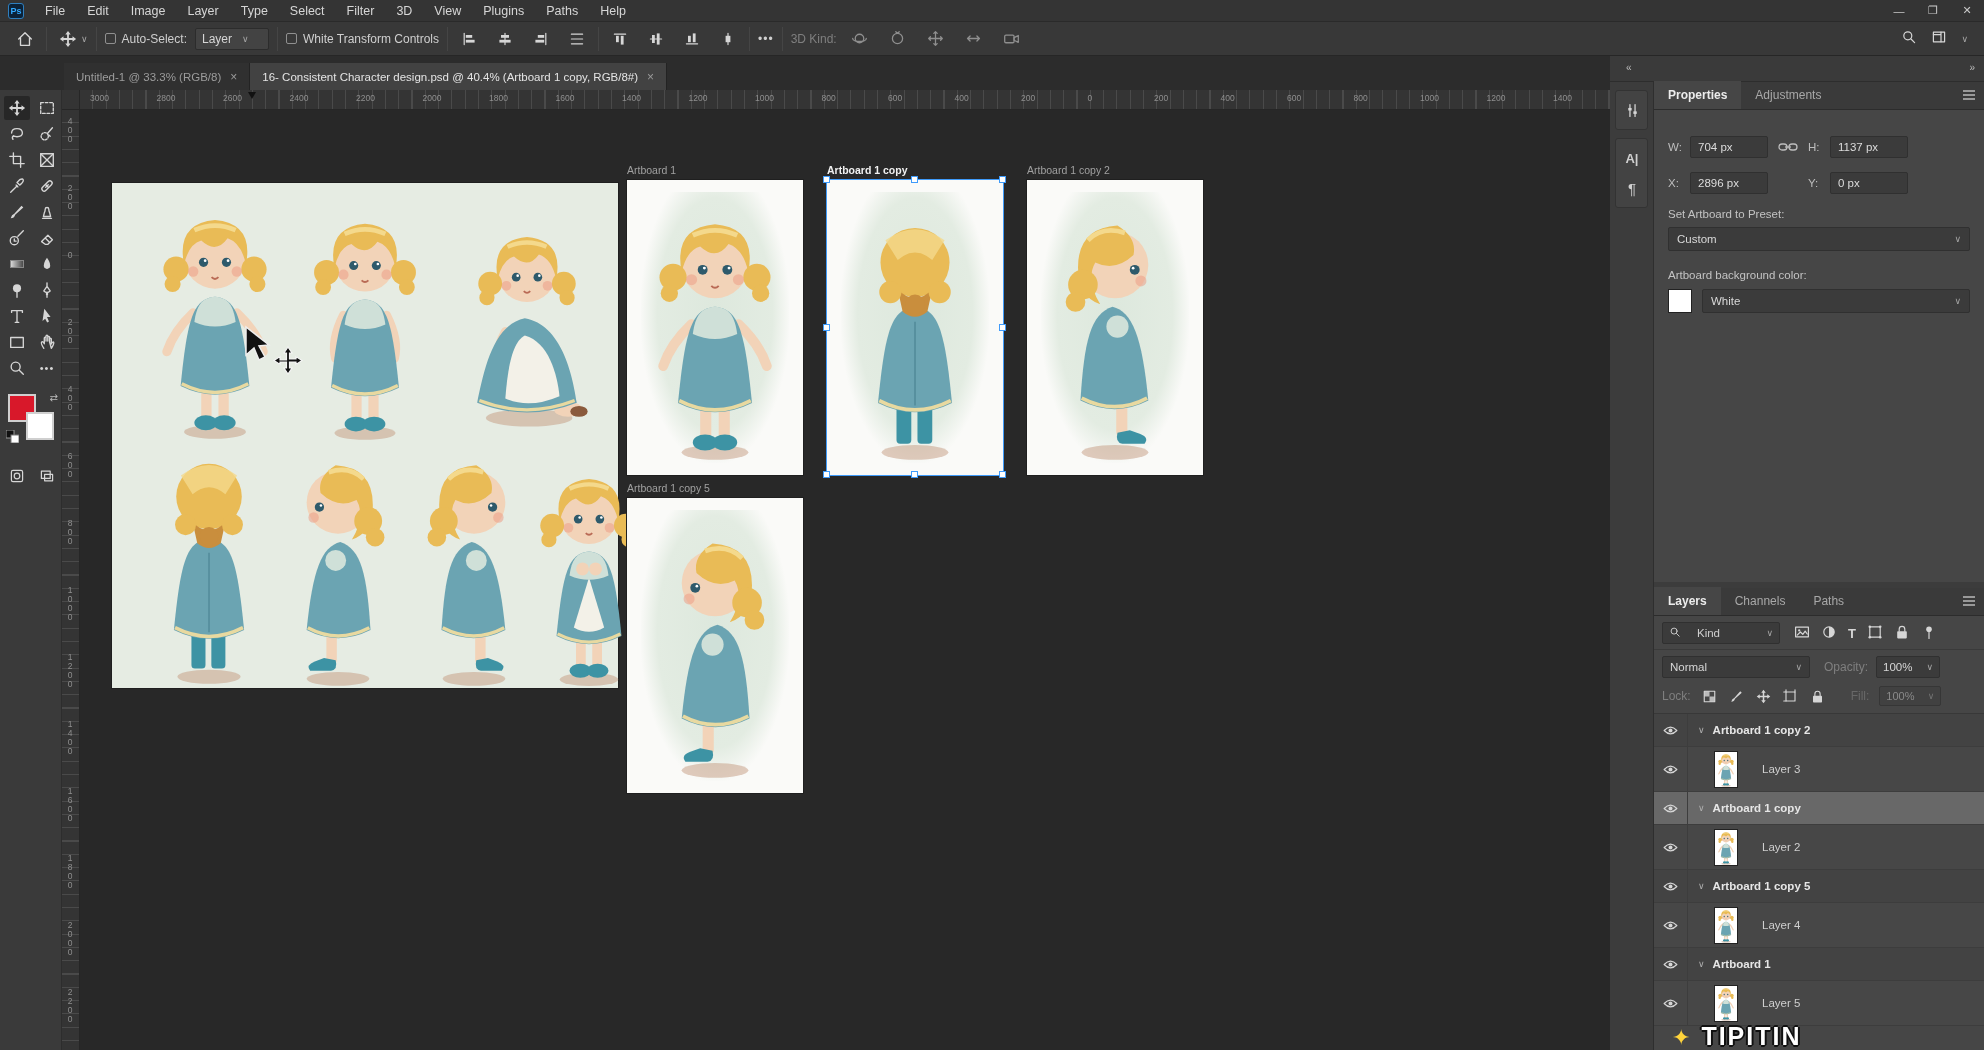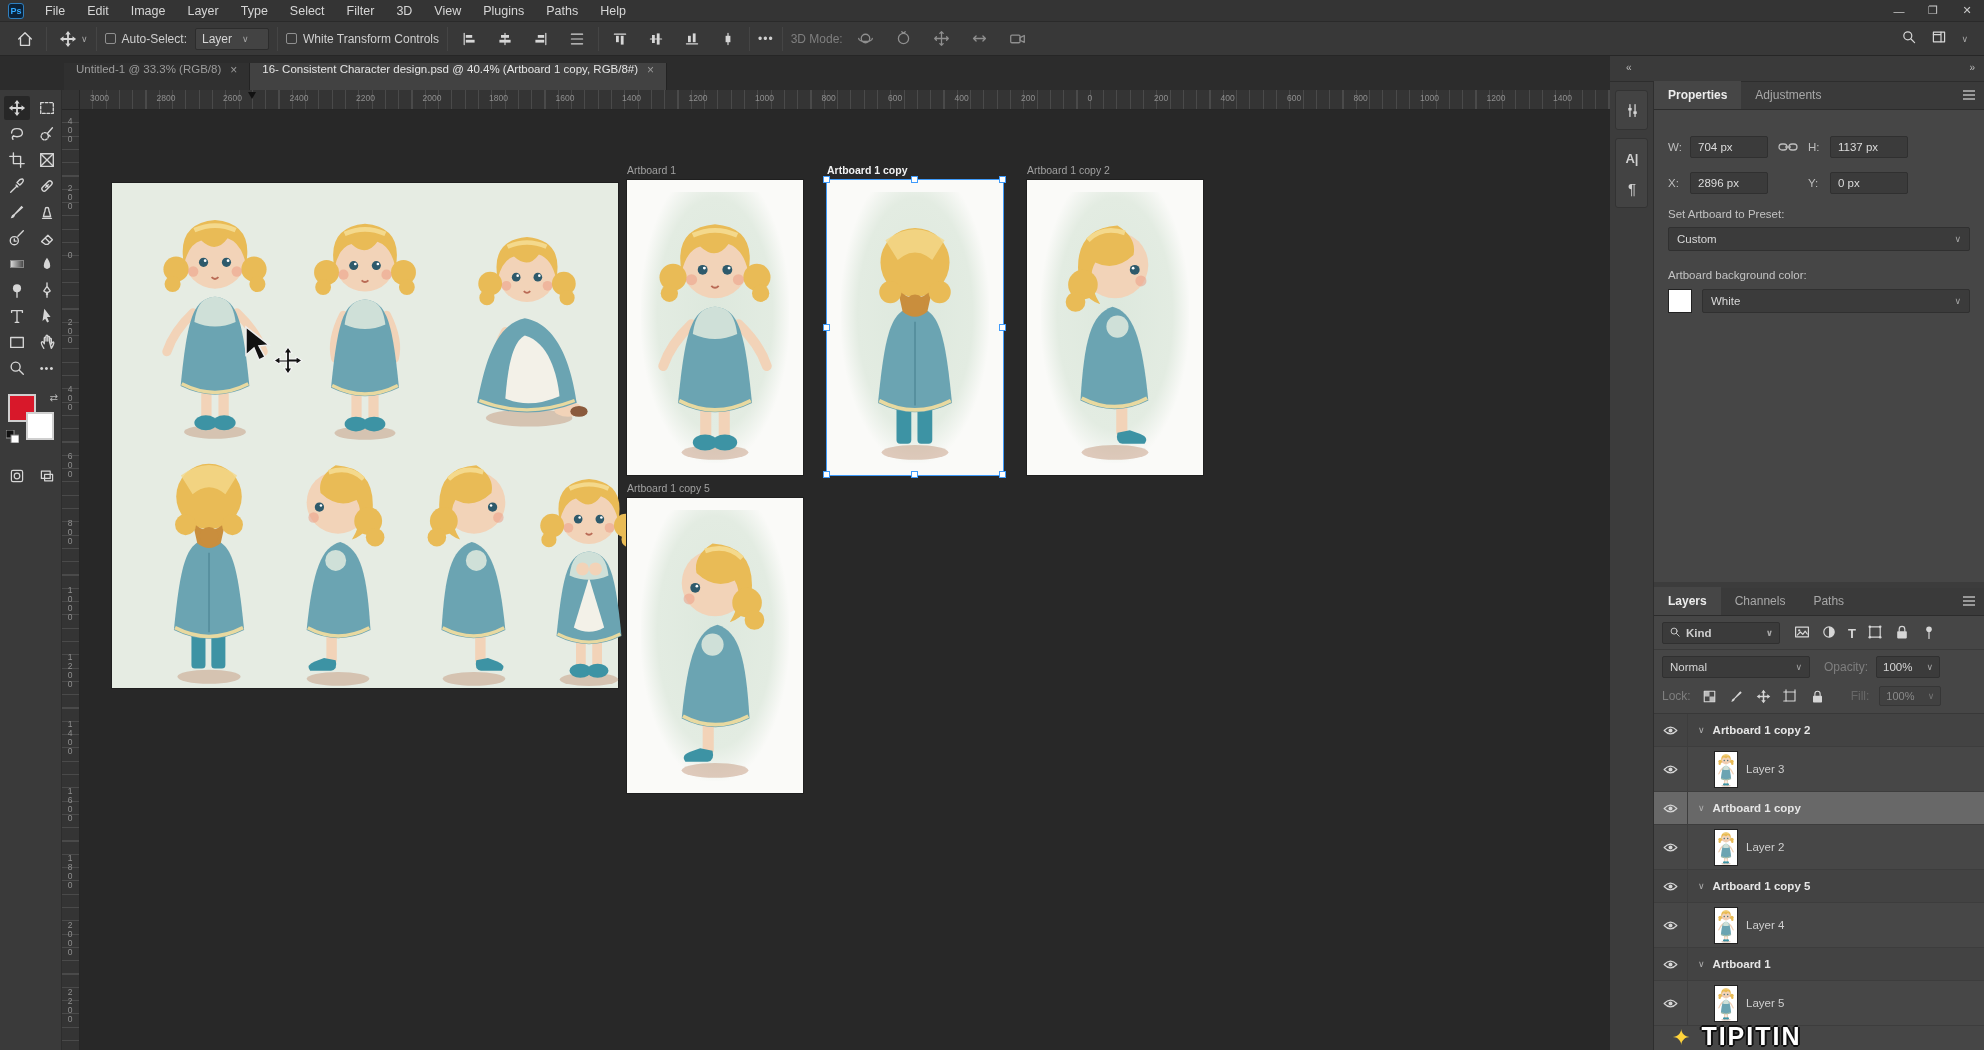--- a/index.html
+++ b/index.html
@@ -20,21 +20,21 @@
   .opt-icon svg{display:block;}
   .chk{width:11px;height:11px;border:1px solid #909090;border-radius:2px;background:transparent;margin-right:6px;flex:none;}
   .opt-label{color:#cfcfcf;font-size:12px;white-space:nowrap;}
   .opt-drop{height:22px;background:#434343;border:1px solid #2c2c2c;border-radius:2px;display:flex;align-items:center;padding:0 6px;gap:10px;color:#d6d6d6;font-size:12px;}
   .chev{font-size:9px;color:#a6a6a6;}
   .dim{color:#7f7f7f;}
   .opt-right{margin-left:auto;display:flex;align-items:center;gap:14px;padding-right:16px;}
 
   
   .tabbar{position:absolute;left:0;top:56px;width:1610px;height:34px;background:#2c2c2c;display:flex;align-items:flex-end;padding-left:64px;}
-  .doc-tab{height:27px;display:flex;gap:9px;padding:0 12px;font-size:11.5px;border-right:1px solid #232323;white-space:nowrap;}
+  .doc-tab{height:27px;display:flex;align-items:center;gap:9px;padding:0 12px;font-size:11.5px;border-right:1px solid #232323;white-space:nowrap;}
   .doc-tab.inactive{background:#303030;color:#9c9c9c;}
   .doc-tab.active{background:#424242;color:#e4e4e4;}
   .tab-close{font-size:12px;color:#9a9a9a;}
 
   
   .toolbar{position:absolute;left:0;top:90px;bottom:0;width:62px;background:#3a3a3a;border-right:1px solid #2d2d2d;}
   .tools-grid{display:grid;grid-template-columns:26px 26px;gap:2px 4px;padding:6px 3px 0 4px;}
   .tool{width:26px;height:24px;display:flex;align-items:center;justify-content:center;border-radius:2px;position:relative;}
   .tool.selected{background:#272727;}
   .tool svg{display:block;}
@@ -86,37 +86,37 @@
   .flab{width:22px;color:#bdbdbd;font-size:11.5px;}
   .fbox{width:78px;height:22px;background:#3b3b3b;border:1px solid #303030;border-radius:2px;color:#dcdcdc;font-size:11.5px;display:flex;align-items:center;padding:10px 7px;}
   .linkicon{width:40px;display:flex;justify-content:center;}
   .plabel{color:#c3c3c3;font-size:11.5px;margin:14px 0 7px 0;}
   .pselect{height:24px;background:#3b3b3b;border:1px solid #303030;border-radius:2px;display:flex;align-items:center;justify-content:space-between;padding:0 8px;color:#d8d8d8;font-size:11.5px;}
   .bgc-row{display:flex;align-items:center;gap:10px;margin-top:8px;}
   .bgc-swatch{width:24px;height:24px;background:#fff;border:1px solid #222;flex:none;}
 
   
   .lay-toolrow{display:flex;align-items:center;padding:6px 8px 5px 8px;gap:6px;border-bottom:1px solid #3a3a3a;}
-  .kindbox{width:118px;height:22px;background:#3b3b3b;border:1px solid #303030;border-radius:2px;display:flex;align-items:center;gap:5px;padding:0 6px;color:#cfcfcf;font-size:11.5px;font-weight:bold;}
+  .kindbox{width:118px;height:22px;background:#3b3b3b;border:1px solid #303030;border-radius:2px;display:flex;align-items:center;gap:16px;padding:0 6px;color:#cfcfcf;font-size:11.5px;}
   .kindbox .chev{margin-left:auto;}
   .fil-icons{display:flex;align-items:center;gap:11px;margin-left:8px;}
   .blendrow{display:flex;align-items:center;padding:6px 8px;gap:8px;}
   .blendbox{width:148px;height:22px;background:#3b3b3b;border:1px solid #303030;border-radius:2px;display:flex;align-items:center;justify-content:space-between;padding:0 7px;color:#d6d6d6;font-size:11.5px;}
   .opacitybox{width:64px;height:22px;background:#3b3b3b;border:1px solid #303030;border-radius:2px;display:flex;align-items:center;justify-content:space-between;padding:0 6px;color:#d6d6d6;font-size:11.5px;}
   .lockrow{display:flex;align-items:center;padding:2px 8px 7px 8px;gap:10px;border-bottom:1px solid #383838;}
   .lockrow .lk{display:flex;align-items:center;justify-content:center;width:18px;height:18px;}
   .fillbox{width:62px;height:20px;background:#414141;border:1px solid #363636;border-radius:2px;color:#8a8a8a;font-size:11px;display:flex;align-items:center;justify-content:space-between;padding:0 6px;}
   .layers-list{position:relative;}
   .lrow{position:relative;display:flex;align-items:center;border-bottom:1px solid #3d3d3d;}
   .lrow .eyebox{width:34px;display:flex;align-items:center;justify-content:center;border-right:1px solid #3d3d3d;align-self:stretch;}
   .lrow.group{height:33px;background:#434343;}
   .lrow.group.selected{background:#686868;}
   .lrow.layer{height:45px;background:#474747;}
   .gname{font-size:11.5px;font-weight:bold;color:#e6e6e6;margin-left:8px;}
-  .lname{font-size:11.5px;color:#cfcfcf;margin-left:8px;}
+  .lname{font-size:11.5px;color:#cfcfcf;margin-left:24px;}
   .gchev{color:#b0b0b0;font-size:9px;margin-left:10px;}
   .lthumb{width:24px;height:37px;background:#fff;border:1px solid #222;margin-left:26px;overflow:hidden;flex:none;}
   .lthumb svg{display:block;}
   .scrollhint{position:absolute;right:1px;top:2px;width:3px;height:34px;background:#7a7a7a;border-radius:2px;}
 
   .watermark{position:absolute;left:1672px;top:1022px;font-size:25px;font-weight:900;color:#fff;letter-spacing:2px;text-shadow:-2px 0 0 #111,2px 0 0 #111,0 -2px 0 #111,0 2px 0 #111,-1px -1px 0 #111,1px 1px 0 #111;white-space:nowrap;}
   .watermark .star{color:#ffd43b;text-shadow:none;font-size:22px;}
 </style>
 </head>
 <body>
@@ -224,21 +224,21 @@
         <span class="opt-icon">
           <svg width="16" height="16" viewBox="0 0 20 20">
             <path d="M10 3v14" stroke="#d6d6d6" stroke-width="1.5" fill="none" stroke-linecap="round" stroke-linejoin="round"></path>
             <rect x="7" y="6" width="6" height="8" fill="#d6d6d6"></rect>
           </svg>
         </span>
       </span>
     <span class="opt-sep"></span>
     <span class="opt-label" style="letter-spacing:1px">•••</span>
     <span class="opt-sep"></span>
-    <span class="opt-label dim">3D Mode:</span>
+    <span class="opt-label dim">3D Kind:</span>
     <span id="mode-icons" style="display:flex;gap:12px;margin-left:10px;opacity:.55">
         <span class="opt-icon">
           <svg width="17" height="17" viewBox="0 0 20 20">
             <circle cx="10" cy="10" r="5" stroke="#d6d6d6" stroke-width="1.5" fill="none" stroke-linecap="round" stroke-linejoin="round"></circle>
             <path d="M2 10a8 3.5 0 0 0 16 0" stroke="#d6d6d6" stroke-width="1.5" fill="none" stroke-linecap="round" stroke-linejoin="round"></path>
           </svg>
         </span>
         <span class="opt-icon">
           <svg width="17" height="17" viewBox="0 0 20 20">
             <circle cx="10" cy="10" r="6" stroke="#d6d6d6" stroke-width="1.5" fill="none" stroke-linecap="round" stroke-linejoin="round"></circle>

